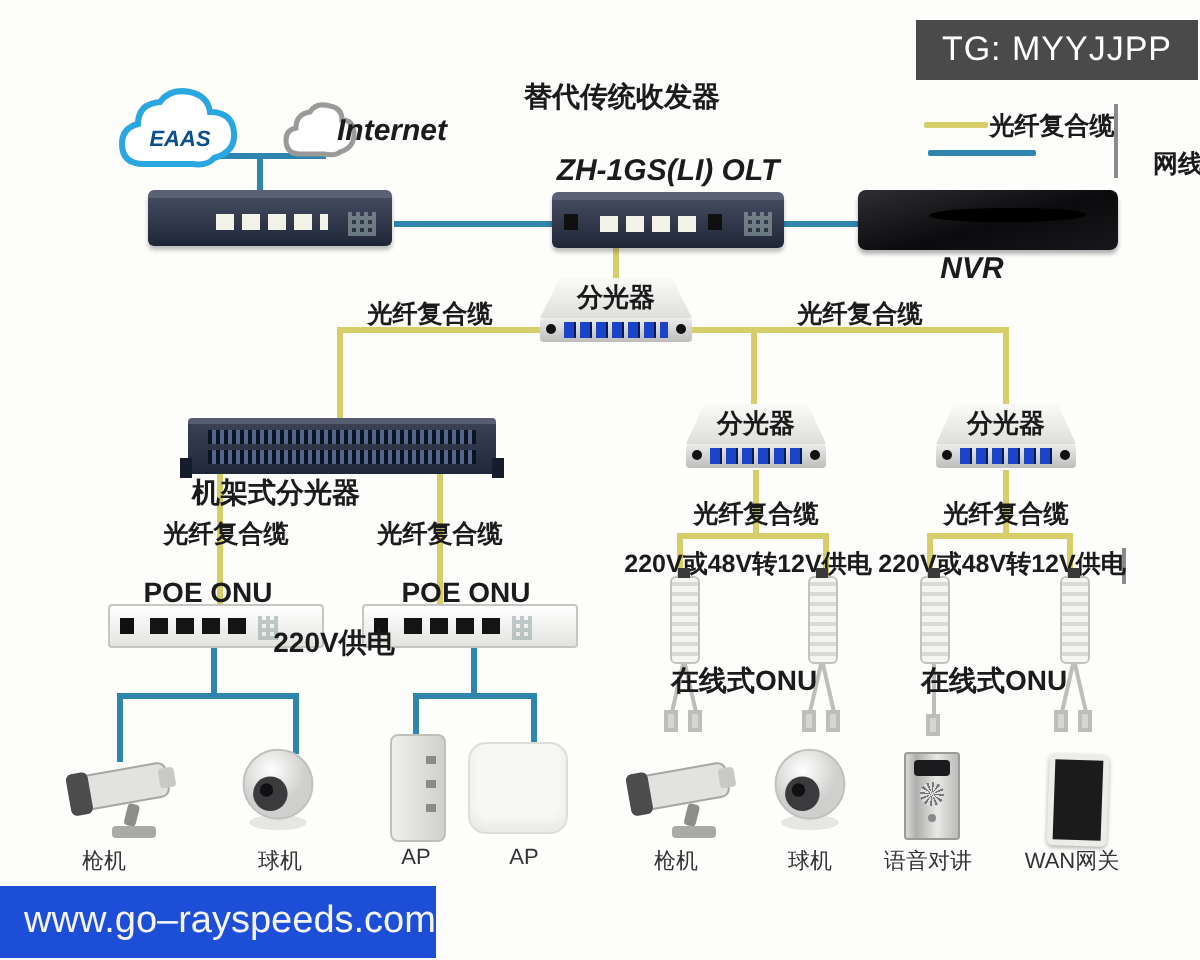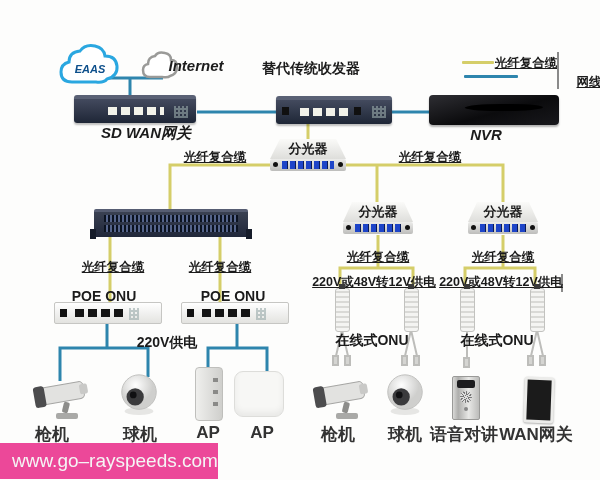--- a/index.html
+++ b/index.html
@@ -1,24 +1,24 @@
 <!DOCTYPE html>
 <html><head>
 <meta charset="utf-8">
 <style>
   html,body{margin:0;padding:0;background:#ffffff;}
   .stage{position:relative;width:600px;height:480px;background:#fdfdfc;overflow:hidden;
          font-family:"Liberation Sans","DejaVu Sans",sans-serif;color:#1a1a1a;}
   .abs{position:absolute;}
   .lbl{position:absolute;transform:translateX(-50%);white-space:nowrap;font-weight:700;color:#1b1b1b;}
-  .f14{font-size:14px;} .f15{font-size:15px;font-style:italic;} .f12{font-size:12.5px;text-decoration:underline;} .f11{font-size:17px;font-weight:700;color:#333;}
+  .f14{font-size:14px;} .f15{font-size:15px;font-style:italic;} .f12{font-size:12.5px;} .f11{font-size:11px;font-weight:400;color:#333;}
   
   .tg-box{left:458px;top:10px;width:141px;height:30px;background:#4a4a4a;color:#fff;
           display:flex;align-items:center;justify-content:center;font-size:17px;letter-spacing:.5px;}
-  .footer{left:0;top:443px;width:218px;height:36px;background:#ec4899;color:#f5f5f5;
+  .footer{left:0;top:443px;width:218px;height:36px;background:#1d4ed8;color:#f5f5f5;
           font-size:19px;line-height:35px;padding-left:12px;box-sizing:border-box;}
   
   .leg-line{height:3px;border-radius:1px;}
   .vline-artifact{width:2px;background:#8a8a8a;}
   
   .switchbox{background:linear-gradient(#434a5e,#1e2636);border-top:4px solid #5a6175;
              border-radius:3px;box-shadow:0 2px 2px rgba(0,0,0,.25);}
   .nvr{background:linear-gradient(165deg,#2e2e33 0%,#0b0b0d 55%,#18181c 100%);
        border-radius:4px;box-shadow:0 2px 2px rgba(0,0,0,.3);}
   .nvr .swoosh{position:absolute;left:28%;top:30%;width:60%;height:22%;background:#000;
@@ -105,20 +105,21 @@
       <rect x="333" y="356" width="5" height="9"></rect>
         <rect x="345" y="356" width="5" height="9"></rect>
       <rect x="402" y="356" width="5" height="9"></rect>
         <rect x="414" y="356" width="5" height="9"></rect>
       <rect x="464" y="358" width="5" height="9"></rect>
       <rect x="528" y="356" width="5" height="9"></rect>
         <rect x="540" y="356" width="5" height="9"></rect>
     </g>
   </svg>
 
+  <div class="abs tg-box">TG: MYYJJPP</div>
 
   <div class="abs leg-line" style="left: 462px; top: 61px; width: 32px; background: rgb(213, 206, 105);"></div>
   <span class="lbl f12" style="left:526px;top:55px;">光纤复合缆</span>
   <div class="abs leg-line" style="left: 464px; top: 75px; width: 54px; background: rgb(46, 133, 173);"></div>
   <span class="lbl f12" style="left:541px;top:74px;margin-left:48px;">网线</span>
   <div class="abs vline-artifact" style="left:557px;top:52px;height:37px;"></div>
   <div class="abs vline-artifact" style="left:561px;top:274px;height:18px;"></div>
 
   <svg class="abs" width="68" height="46" viewBox="0 0 68 46" style="left:56px;top:42px">
     <path d="M16,40 Q5,40 5,30 Q5,22 13,20 Q13,10 24,9 Q29,2 39,4 Q48,6 49,14 Q60,14 61,24 Q62,34 51,37 Q48,41 40,40 Z" fill="#ffffff" stroke="#2aa7e0" stroke-width="3"></path>
@@ -126,23 +127,23 @@
   </svg>
   <svg class="abs" width="40" height="32" viewBox="0 0 40 32" style="left:140px;top:50px">
     <path d="M10,27 Q3,27 3,20 Q3,15 8,14 Q8,7 15,6 Q18,1 25,3 Q31,4 31,10 Q37,10 37,17 Q37,24 30,26 Q28,28 22,27 Z" fill="#ffffff" stroke="#9a9a98" stroke-width="2.5"></path>
   </svg>
   <span class="lbl f15" style="left:196px;top:57px;">Internet</span>
 
   <div class="abs switchbox" style="left:74px;top:95px;width:122px;height:24px;">
     <div class="portrow" style="left:34px;top:8px;width:56px;"></div>
     <div class="dotgrid" style="right:8px;top:7px;"></div>
   </div>
-  <span class="lbl f15" style="left:146px;top:124px;">SD WAN网关</span>
-
-  <span class="lbl f14" style="left:311px;top:60px;">替代传统收发器</span>
+
+  <span class="lbl f14" style="left:311px;top:40px;">替代传统收发器</span>
+  <span class="lbl f15" style="left:334px;top:77px;">ZH-1GS(LI) OLT</span>
   <div class="abs switchbox" style="left:276px;top:96px;width:116px;height:24px;">
     <div class="miniport" style="left:6px;top:7px;"></div>
     <div class="portrow" style="left:24px;top:8px;width:48px;"></div>
     <div class="miniport" style="left:78px;top:7px;"></div>
     <div class="dotgrid" style="right:6px;top:6px;"></div>
   </div>
 
   <div class="abs nvr" style="left:429px;top:95px;width:130px;height:30px;">
     <div class="swoosh"></div>
   </div>
@@ -166,41 +167,42 @@
         <div class="fports"></div>
       </div>
   </div>
 
   <div class="abs rack" style="left:94px;top:209px;width:154px;height:25px;">
     <div class="slats" style="top:3px;"></div>
     <div class="slats" style="top:13px;"></div>
     <div class="ear" style="left:-4px;"></div>
     <div class="ear" style="right:-4px;"></div>
   </div>
+  <span class="lbl f14" style="left:138px;top:238px;">机架式分光器</span>
 
   <span class="lbl f12" style="left:215px;top:149px;">光纤复合缆</span>
   <span class="lbl f12" style="left:430px;top:149px;">光纤复合缆</span>
   <span class="lbl f12" style="left:113px;top:259px;">光纤复合缆</span>
   <span class="lbl f12" style="left:220px;top:259px;">光纤复合缆</span>
   <span class="lbl f12" style="left:378px;top:249px;">光纤复合缆</span>
   <span class="lbl f12" style="left:503px;top:249px;">光纤复合缆</span>
 
   <span class="lbl f14" style="left:104px;top:288px;">POE ONU</span>
   <div class="abs poeonu" style="left:54px;top:302px;width:106px;height:20px;">
     <div class="miniport" style="left:5px;top:6px;"></div>
     <div class="portrow dark" style="left:20px;top:6px;width:48px;"></div>
     <div class="dotgrid" style="right:22px;top:5px;width:10px;"></div>
   </div>
   <span class="lbl f14" style="left:233px;top:288px;">POE ONU</span>
   <div class="abs poeonu" style="left:181px;top:302px;width:106px;height:20px;">
     <div class="miniport" style="left:5px;top:6px;"></div>
     <div class="portrow dark" style="left:20px;top:6px;width:48px;"></div>
     <div class="dotgrid" style="right:22px;top:5px;width:10px;"></div>
   </div>
-  <span class="lbl f14" style="left:167px;top:334px;">220V供电</span>
+  <span class="lbl f14" style="left:167px;top:313px;">220V供电</span>
 
   <span class="lbl f12" style="left:374px;top:274px;">220V或48V转12V供电</span>
   <span class="lbl f12" style="left:501px;top:274px;">220V或48V转12V供电</span>
 
   <div class="abs inonu" style="left:335px;top:288px;">
       <div class="tip"></div>
     </div>
   <div class="abs inonu" style="left:404px;top:288px;">
       <div class="tip"></div>
     </div>

